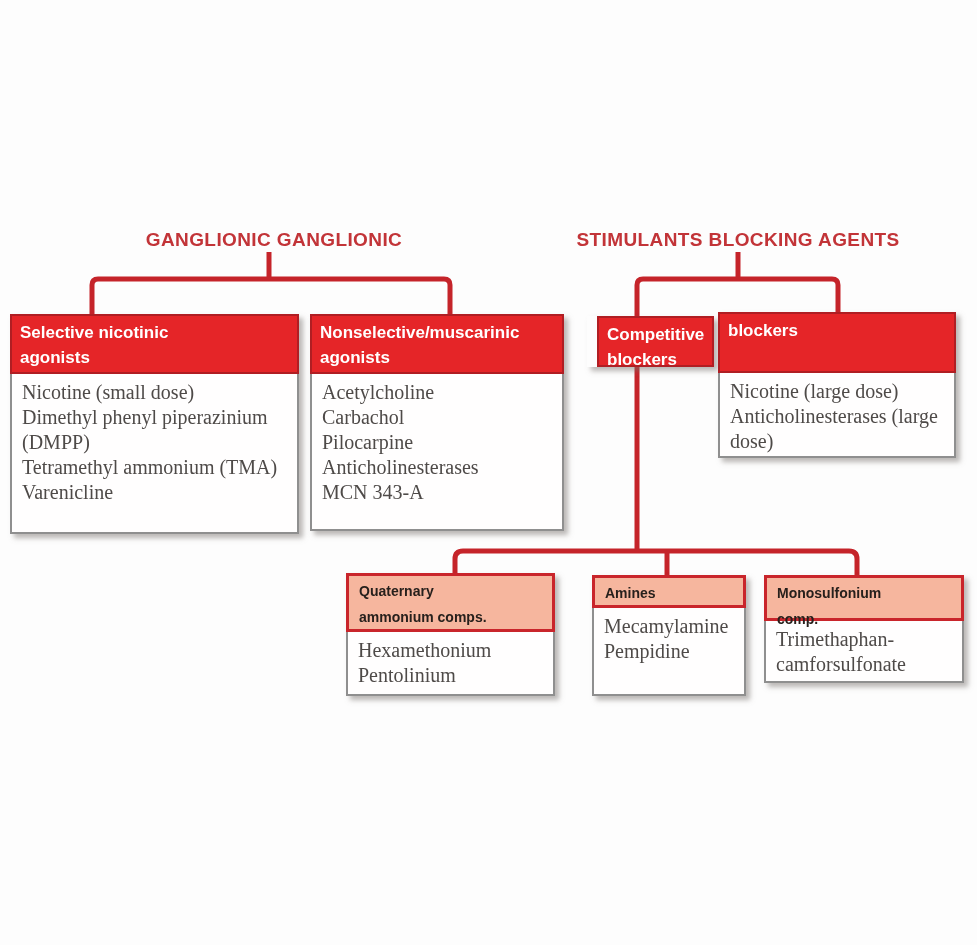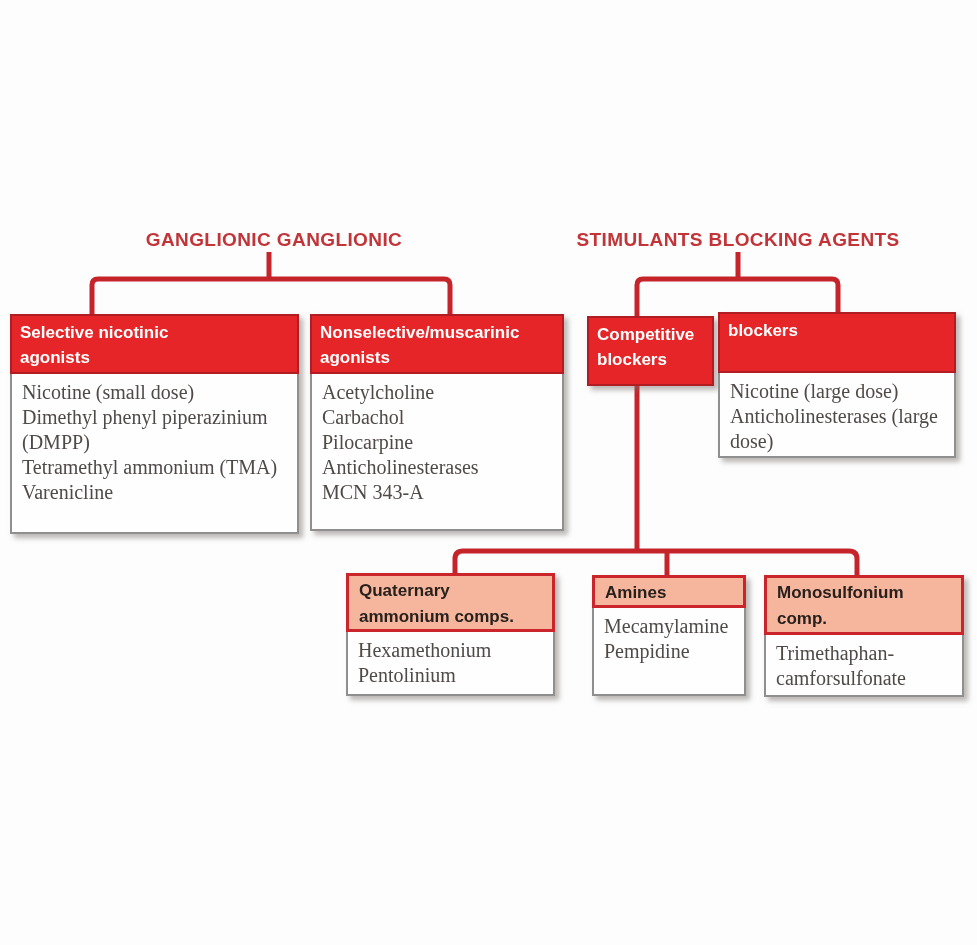--- a/index.html
+++ b/index.html
@@ -25,21 +25,21 @@
   }
   .hd{
     box-sizing:border-box;
     background:#e52528;border:2px solid #b01e23;
     color:#ffffff;font-weight:bold;
     font-size:17px;line-height:25px;
     padding:4px 9px 3px 8px;
   }
   .hd.salmon{
     background:#f6b69e;border:3px solid #c9252b;
-    color:#27201c;font-size:17px;line-height:26px;
+    color:#27201c;font-size:14px;line-height:26px;
     padding:2px 10px 1px 10px;
   }
   .bd{
     box-sizing:border-box;
     background:#fffefe;border:2px solid #8f8f8f;border-top:none;
     color:#4e4a48;
     font-family:"Liberation Serif","DejaVu Serif",serif;
     font-size:20px;line-height:25px;
     padding:6px 10px 12px 10px;
   }
@@ -47,36 +47,36 @@
 
   #box-selective{left:10px;top:314px;width:289px;}
   #box-selective .hd{height:60px;}
   #box-selective .bd{height:160px;}
 
   #box-nonselective{left:310px;top:314px;width:254px;}
   #box-nonselective .hd{height:60px;}
   #box-nonselective .bd{height:157px;}
 
   #box-competitive{left:587px;top:316px;width:127px;}
-  #box-competitive .hd{height:70px;}
+  #box-competitive .hd{height:51px;margin-left:10px;}
 
   #box-persistent{left:718px;top:312px;width:238px;}
   #box-persistent .hd{height:61px;}
   #box-persistent .bd{height:85px;}
 
   #box-quaternary{left:346px;top:573px;width:209px;}
   #box-quaternary .hd{height:59px;}
   #box-quaternary .bd{height:64px;}
 
   #box-amines{left:592px;top:575px;width:154px;}
   #box-amines .hd{height:33px;}
   #box-amines .bd{height:88px;}
 
   #box-monosulfonium{left:764px;top:575px;width:200px;}
-  #box-monosulfonium .hd{height:60px;}
+  #box-monosulfonium .hd{height:46px;}
   #box-monosulfonium .bd{height:62px;}
 </style>
 </head>
 <body>
 
 <div id="canvas">
 
   <svg id="connectors" width="977" height="945">
     <g fill="none" stroke="#c5242a" stroke-width="5">
       <path d="M269,252 V281"></path>

